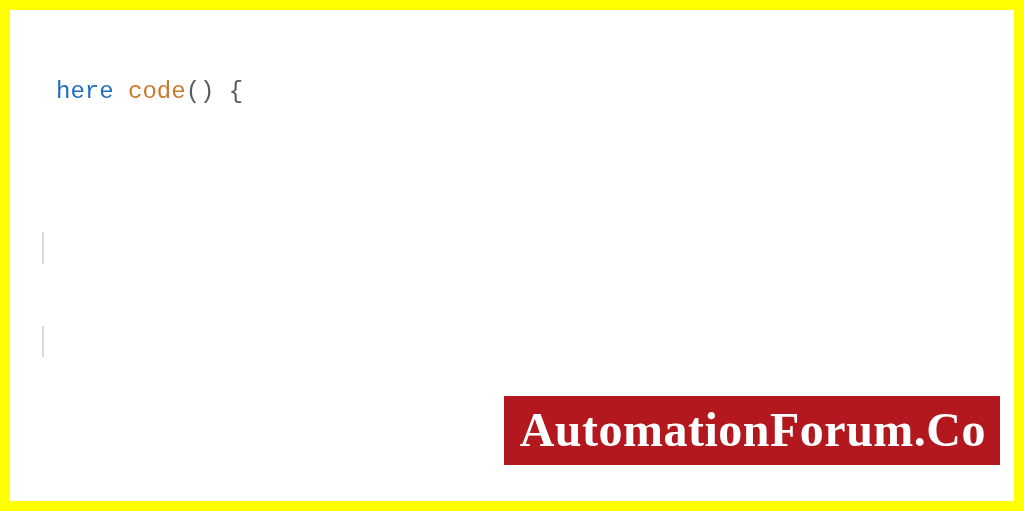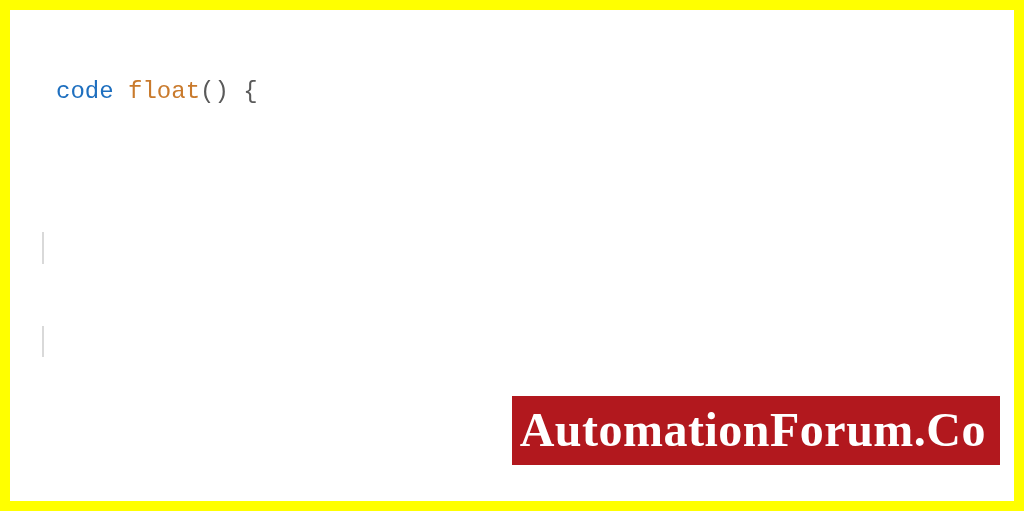--- a/index.html
+++ b/index.html
@@ -45,30 +45,30 @@
   .tok-comment { color: #9aa0a6; }
   .watermark {
     position: absolute;
     right: 14px;
     bottom: 36px;
     background: #b2181e;
     color: #ffffff;
     font-family: "Times New Roman", Times, serif;
     font-weight: bold;
     font-size: 48px;
-    padding: 6px 14px 8px 8px;
+    padding: 6px 14px 8px 16px;
     letter-spacing: 0.5px;
   }
 </style>
 </head>
 <body>
 
 <div class="frame">
   <div class="code-area">
-    <div class="gutter-line"><span class="first-gutter"></span><span><span class="tok-keyword">code</span> <span class="tok-func">float</span><span class="tok-punct">() {</span></span></div>
+    <div class="gutter-line"><span class="first-gutter"></span><span><span class="tok-keyword">here</span> <span class="tok-func">code</span><span class="tok-punct">() {</span></span></div>
     <div class="gutter-line"><span class="gutter"></span></div>
     <div class="gutter-line"><span class="gutter"></span><span> </span></div>
     <div class="gutter-line"><span class="gutter"></span><span> </span></div>
     
     
     
     
     
     
     

